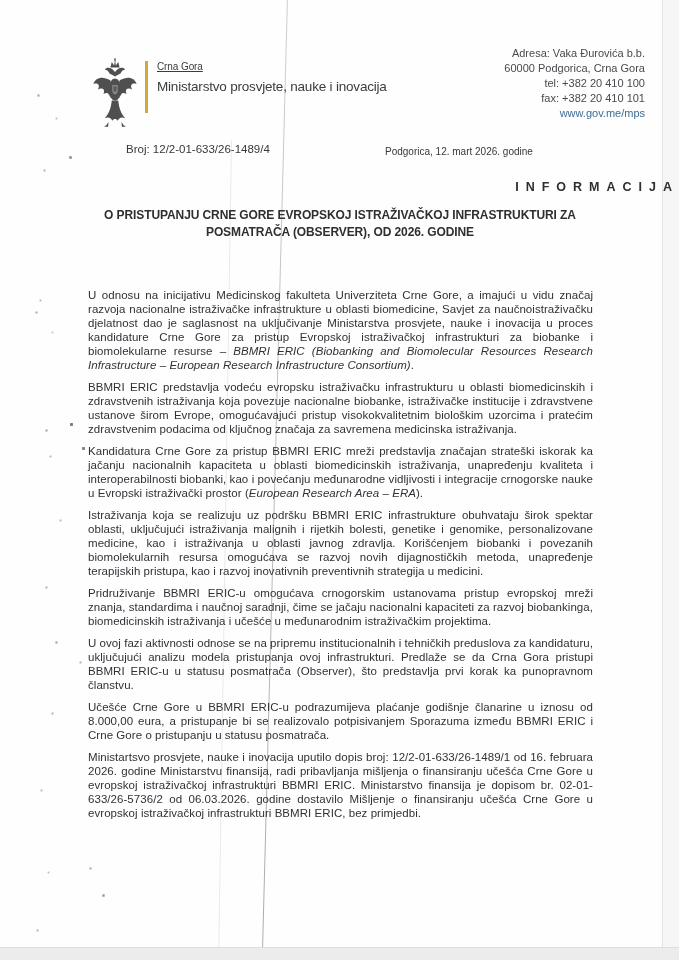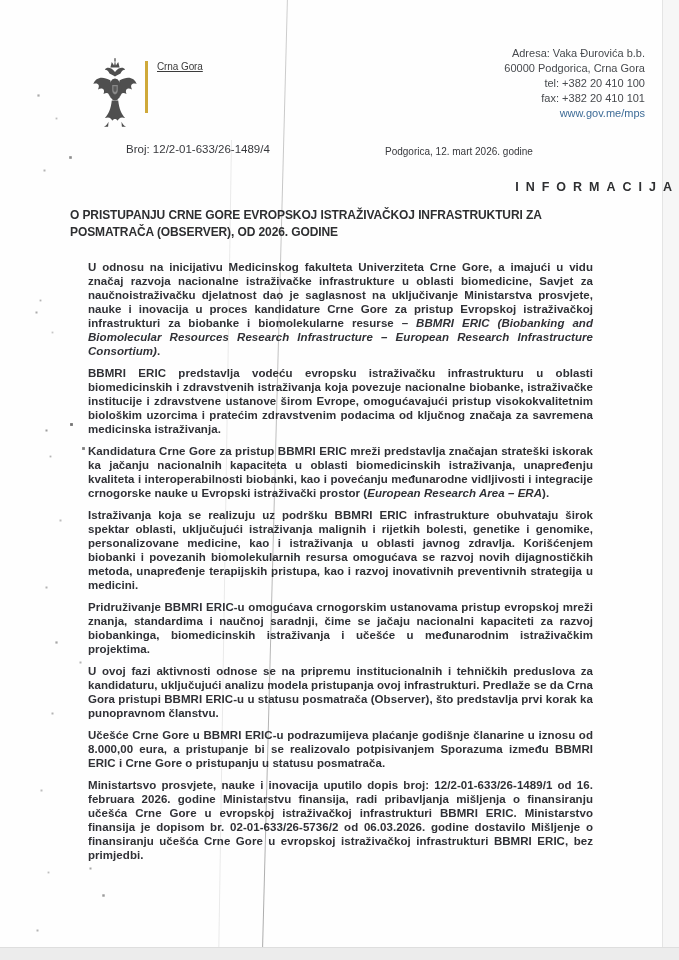--- a/index.html
+++ b/index.html
@@ -55,25 +55,25 @@
   .contact .website { color:#3d6b96; }
   
   .ref-number { position:absolute; left:90px; top:143px; font-size:11.5px; color:#37383c;padding-left:36px; }
   .ref-date   { position:absolute; left:385px; top:146px; font-size:10px; color:#37383c; }
   
   .doc-title {
     position:absolute; left:0; top:180px; width:679px; text-align:right;
     font-size:12.5px; font-weight:bold; letter-spacing:7px; text-indent:7px; color:#2e2f31;
   }
   .doc-subtitle {
-    position:absolute; left:70px; top:207px; width:540px; 
+    position:absolute; left:70px; top:207px; width:540px; text-align:center;
     font-size:12px; font-weight:bold; line-height:16.5px; color:#2e2f31; letter-spacing:-0.1px;
   }
   
-  .body-text { position:absolute; left:88px; top:260px; width:505px;font-weight:bold; }
+  .body-text { position:absolute; left:88px; top:288px; width:505px; }
   .para {
     margin:0 0 8px 0; font-size:11.5px; line-height:14px;
     text-align:justify; color:#303136; letter-spacing:0.05px;
   }
   .it { font-style:italic; }
 </style>
 </head>
 <body>
 
 <div class="page">
@@ -107,20 +107,21 @@
         <path d="M64 138 C 67 144, 70 147, 74 149 L65 149 Z"></path>
       </g>
 
       <path d="M44 58 h12 v12 c0 5 -3 8 -6 9 c-3 -1 -6 -4 -6 -9 Z" fill="#8a8a8a"></path>
       <path d="M46.5 61 h7 v7 c0 3 -1.8 5 -3.5 5.6 c-1.7 -0.6 -3.5 -2.6 -3.5 -5.6 Z" fill="#5a5a5a"></path>
     </svg>
   </div>
   <div class="gold-bar"></div>
   <div class="org">
     <div class="org-country">Crna Gora</div>
+    <div class="org-ministry">Ministarstvo prosvjete, nauke i inovacija</div>
   </div>
   <div class="contact">
     <div>Adresa: Vaka Đurovića b.b.</div>
     <div>60000 Podgorica, Crna Gora</div>
     <div>tel: +382 20 410 100</div>
     <div>fax: +382 20 410 101</div>
     <div class="website">www.gov.me/mps</div>
   </div>
 
   <div class="ref-number">Broj: 12/2-01-633/26-1489/4</div>

